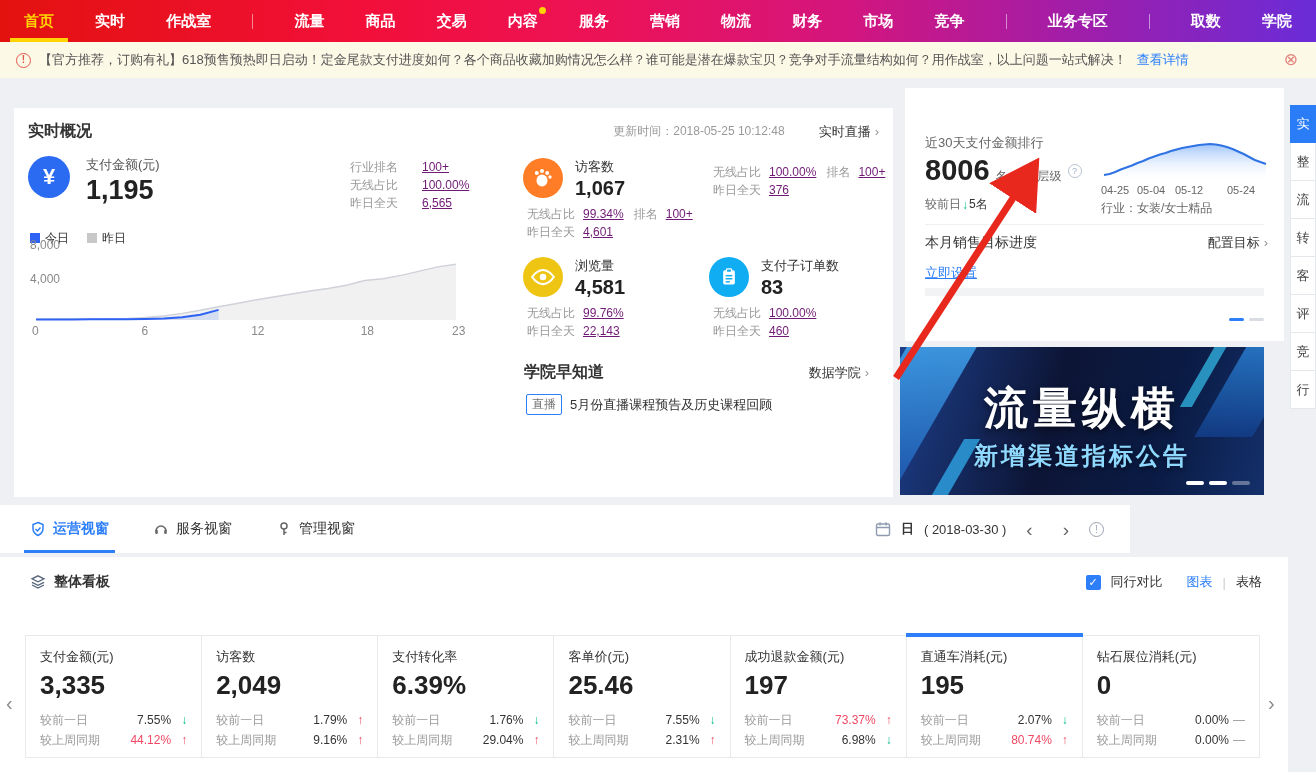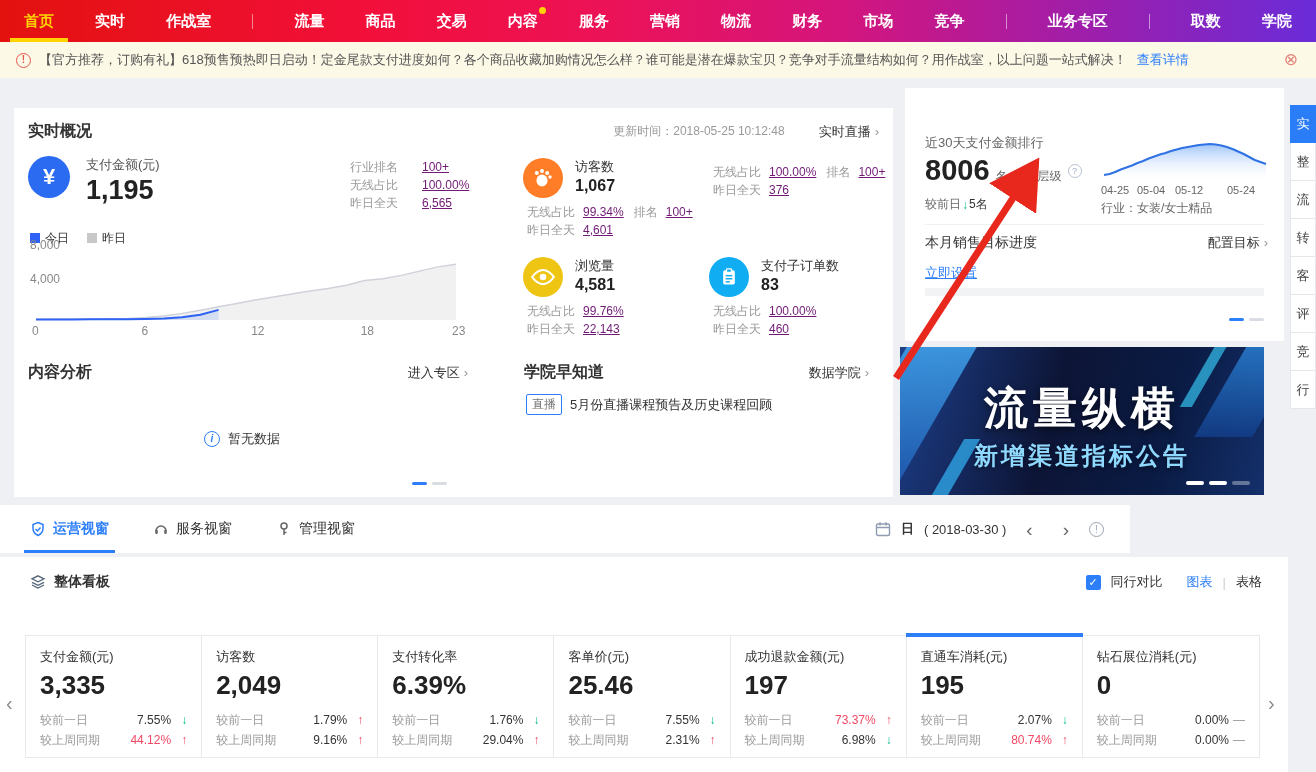--- a/index.html
+++ b/index.html
@@ -54,21 +54,21 @@
   .rt-legend { position:absolute; left:16px; top:122px; display:flex; gap:18px; font-size:12px; color:#333; }
   .lg-sq { display:inline-block; width:10px; height:10px; margin-right:5px; vertical-align:-1px; }
   .rt-ylabel { position:absolute; left:16px; font-size:12px; color:#888; }
   #rt-chart { position:absolute; left:12px; top:140px; }
   .rt-xticks { position:absolute; left:12px; top:216px; width:440px; height:16px; }
   .rt-xticks span { position:absolute; font-size:12px; color:#888; }
   .rt-metrics { position:absolute; left:509px; top:50px; display:grid; grid-template-columns:186px 186px; grid-auto-rows:99px; }
   .m-head { display:flex; gap:12px; }
   .m-icon { width:40px; height:40px; border-radius:50%; display:flex; align-items:center; justify-content:center; flex:none; }
   .m-label { font-size:13px; color:#333; }
-  .m-value { font-size:16px; font-weight:bold; color:#222; margin-top:1px; }
+  .m-value { font-size:20px; font-weight:bold; color:#222; margin-top:1px; }
   .m-rows { margin-top:5px; padding-left:4px; }
   .m-row { font-size:12px; line-height:18px; white-space:nowrap; }
   .m-row .k { margin-right:8px; }
   .m-row .v { margin-right:10px; }
   
   .shop-head { display:flex; justify-content:space-between; align-items:center; padding:13px 16px 0 16px; }
   .shop-rank-label { position:absolute; left:20px; top:46px; font-size:13px; color:#666; }
   .shop-rank { position:absolute; left:20px; top:66px; display:flex; align-items:baseline; gap:6px; }
   .shop-rank-value { font-size:29px; font-weight:bold; color:#222; }
   .shop-rank-unit,.shop-rank-level { font-size:12px; color:#666; }
@@ -340,34 +340,20 @@
   </div>
   <a class="blue-link">立即设置</a>
   <div class="goal-bar"></div>
   <div class="dots" style="right:20px;top:230px;">
       <span class="dash on"></span>
       <span class="dash"></span>
     </div>
 </div>
 
 <div class="card card-content">
-  <div class="cc-col1">
-    <div class="cc-head">
-      <span class="c-title">内容分析</span>
-      <span class="link-dark"><span>进入专区</span><span class="chev">›</span></span>
-    </div>
-    <div class="empty-row">
-      <span class="info-ic">i</span>
-      <span>暂无数据</span>
-    </div>
-    <div class="dots" style="left:398px;top:132px;">
-        <span class="dash on"></span>
-        <span class="dash"></span>
-      </div>
-  </div>
   <div class="cc-col2">
     <div class="cc-head" style="padding-right:24px;">
       <span class="c-title">学院早知道</span>
       <span class="link-dark"><span>数据学院</span><span class="chev">›</span></span>
     </div>
     <div class="live-row">
       <span class="badge-live">直播</span>
       <span class="live-text">5月份直播课程预告及历史课程回顾</span>
     </div>
   </div>

